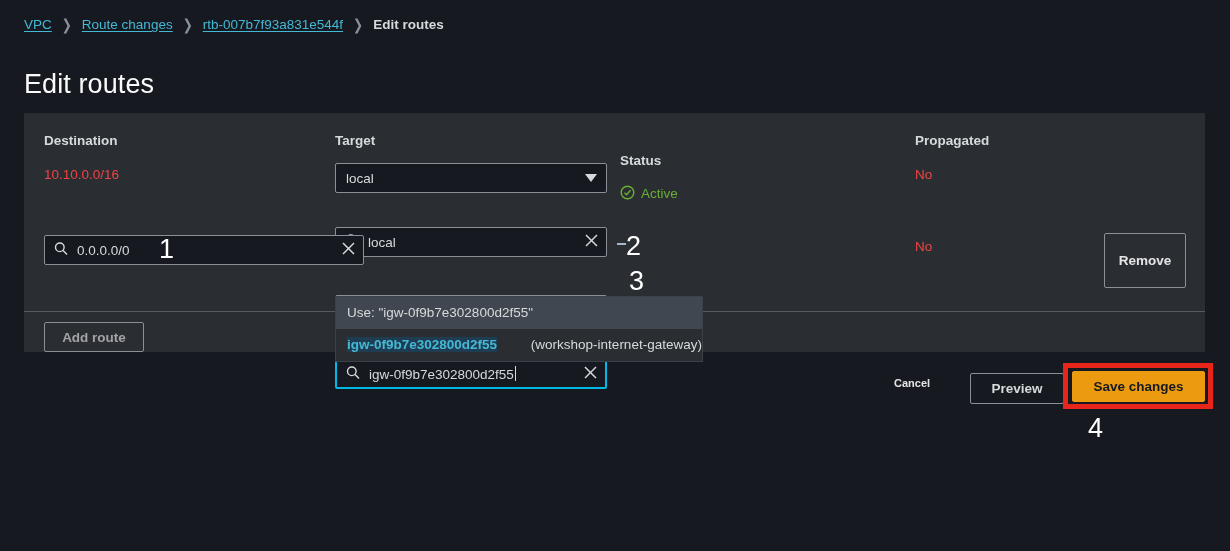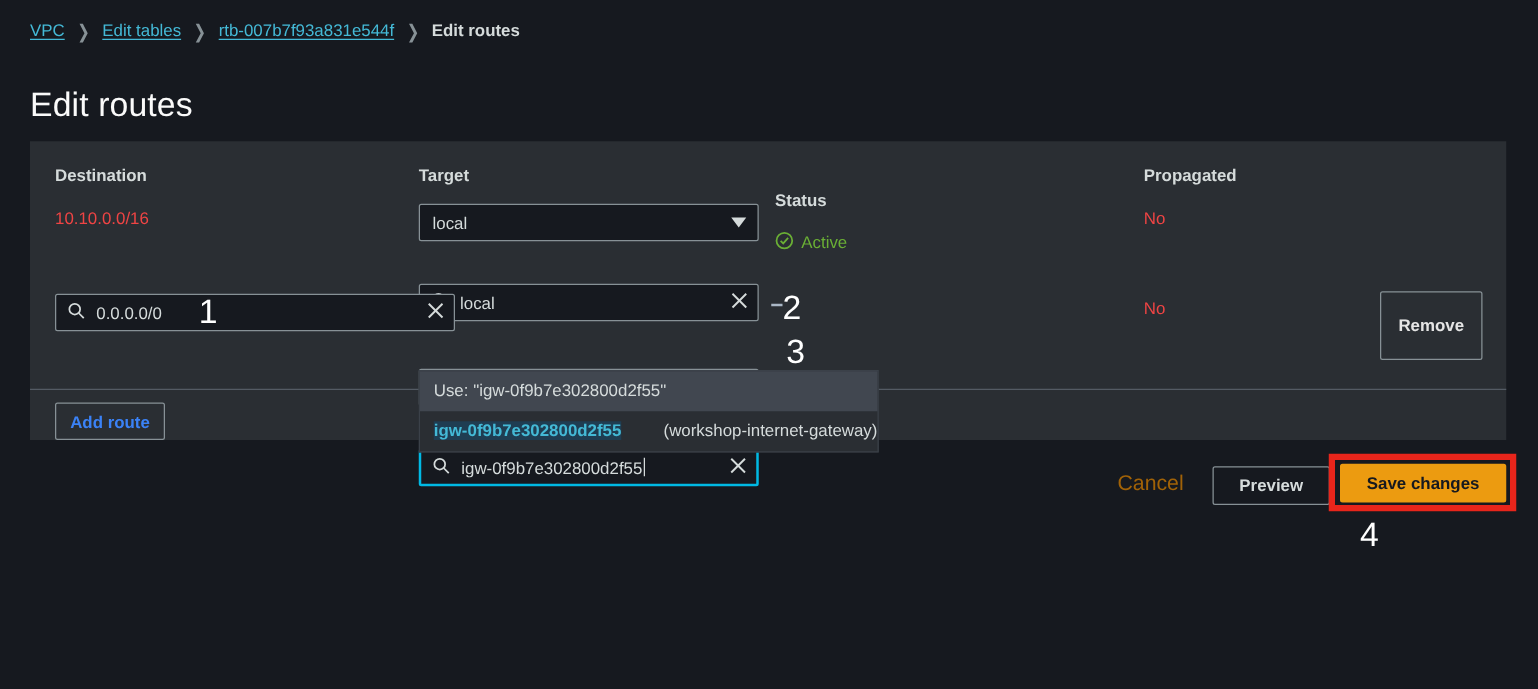--- a/index.html
+++ b/index.html
@@ -115,23 +115,23 @@
     width: 82px; height: 55px;
     background: transparent; border: 1px solid #879196; border-radius: 2px;
     color: #e5e5e5; font-size: 13.5px; font-weight: bold; line-height: 20px;
     font-family: "Liberation Sans", sans-serif;
     display: flex; align-items: center; justify-content: center;
     text-align: center; cursor: pointer; padding: 0 8px; word-break: break-all;
   }
 
   .add-route-btn {
     position: absolute; left: 20px; top: 209px;
-    width: 88px; height: 30px;
+    width: 100px; height: 30px;
     background: transparent; border: 1px solid #879196; border-radius: 2px;
-    color: #3b82f6; font-size: 13.5px; font-weight: bold;
+    color: #a3a3a3; font-size: 13.5px; font-weight: bold;
     font-family: "Liberation Sans", sans-serif;
     display: flex; align-items: center; justify-content: center; cursor: pointer;
   }
 
   
   .dropdown {
     position: absolute; left: 335px; top: 296px;
     width: 368px; background: #2a2e33;
     border: 1px solid #3b4149; z-index: 40;
   }
@@ -141,21 +141,21 @@
   }
   .dd-item.hl { background: #414750; }
   .dd-id {
     color: #44b9d6; font-weight: bold; background: #1f3d52;
   }
   .dd-rest { color: #d5dbdb; padding-left: 30px; }
 
   
   .cancel-link {
     position: absolute; left: 894px; top: 377px;
-    color: #a16207; font-size: 17px; font-weight: normal; cursor: pointer;
+    color: #e5e5e5; font-size: 11px; font-weight: bold; cursor: pointer;
   }
   .preview-btn {
     position: absolute; left: 970px; top: 373px;
     width: 94px; height: 31px;
     background: transparent; border: 1px solid #879196; border-radius: 2px;
     color: #d5dbdb; font-size: 13.5px; font-weight: bold;
     font-family: "Liberation Sans", sans-serif;
     display: flex; align-items: center; justify-content: center; cursor: pointer;
   }
   .save-btn {
@@ -182,21 +182,21 @@
   }
 </style>
 </head>
 <body>
 
 <div class="page">
 
   <nav class="breadcrumb">
     <span class="crumb-link">VPC</span>
     <span class="crumb-sep">❯</span>
-    <span class="crumb-link">Edit tables</span>
+    <span class="crumb-link">Route changes</span>
     <span class="crumb-sep">❯</span>
     <span class="crumb-link">rtb-007b7f93a831e544f</span>
     <span class="crumb-sep">❯</span>
     <span class="crumb-current">Edit routes</span>
   </nav>
 
   <h1 class="page-title">Edit routes</h1>
 
   <section class="panel">
 

